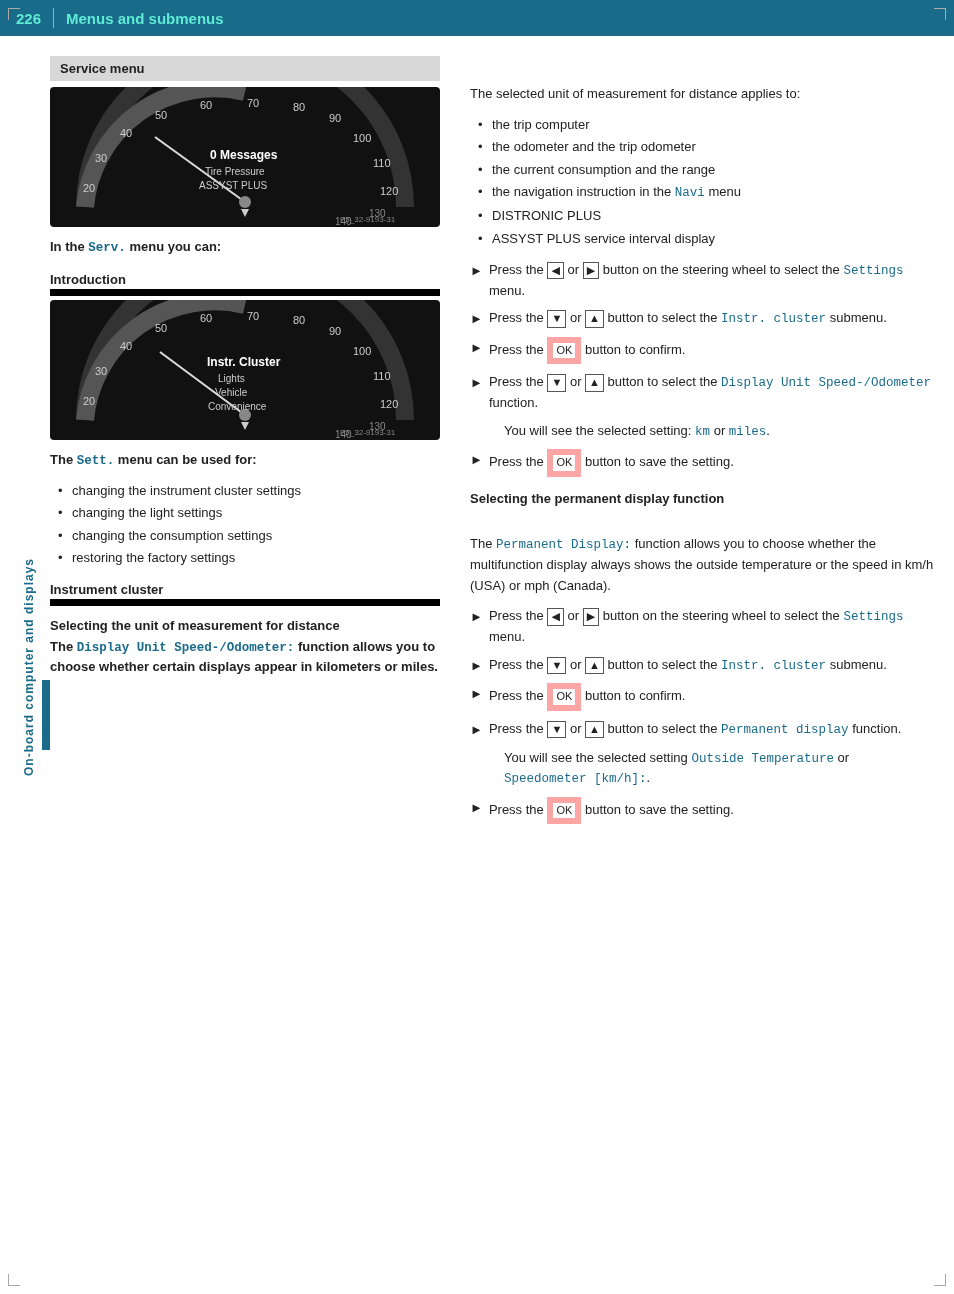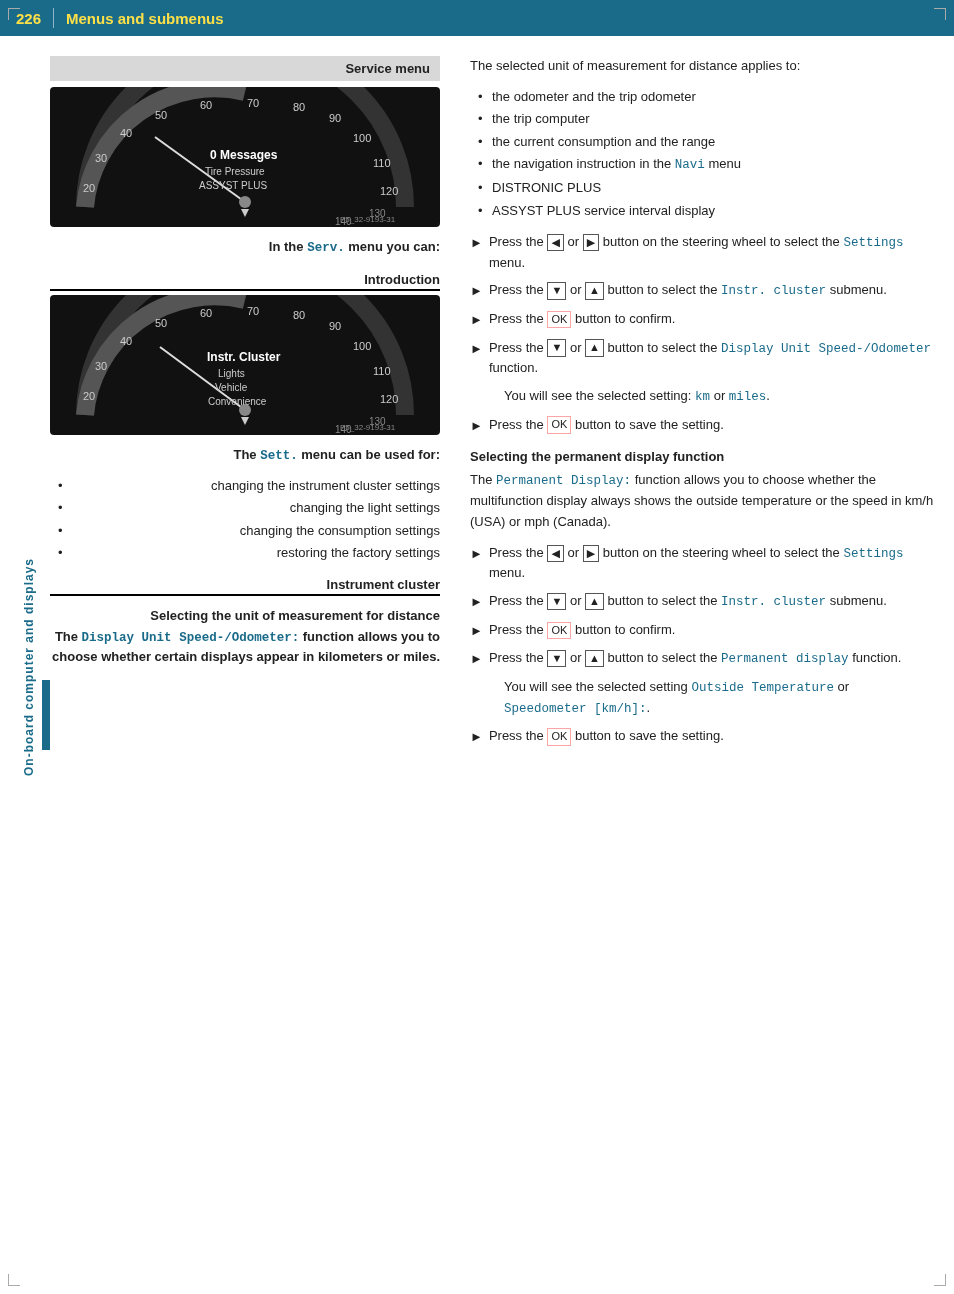--- a/index.html
+++ b/index.html
@@ -22,21 +22,21 @@
       border-style: solid;
     }
     .corner-tl { top: 8px; left: 8px; border-width: 1px 0 0 1px; }
     .corner-tr { top: 8px; right: 8px; border-width: 1px 1px 0 0; }
     .corner-bl { bottom: 8px; left: 8px; border-width: 0 0 1px 1px; }
     .corner-br { bottom: 8px; right: 8px; border-width: 0 1px 1px 0; }
 
     
     .header-bar {
       background: #1a6b8a;
-      color: #fde047;
+      color: #5eead4;
       font-size: 15px;
       font-weight: bold;
       padding: 8px 16px;
       display: flex;
       align-items: center;
       gap: 12px;
       margin-bottom: 0;
     }
     .header-page-num {
       font-weight: bold;
@@ -84,21 +84,20 @@
     .main-content {
       display: flex;
       padding: 20px 20px 20px 50px;
       gap: 20px;
     }
 
     
     .left-col {
       width: 390px;
       flex-shrink: 0;
-      text-align: right;
     }
 
     
     .right-col {
       flex: 1;
       padding-left: 10px;
     }
 
     
     .section-box {
@@ -156,21 +155,21 @@
       content: '•';
       position: absolute;
       left: 0;
     }
 
     .subsection-title {
       font-weight: bold;
       font-size: 13px;
       margin-top: 14px;
       margin-bottom: 4px;
-      border-bottom: 2px solid #000000;
+      border-bottom: 7px solid #000000;
       padding-bottom: 2px;
     }
 
     .sub-subsection-title {
       font-weight: bold;
       font-size: 13px;
       margin-top: 12px;
       margin-bottom: 4px;
     }
 
@@ -192,21 +191,21 @@
     .arrow-step-text {
       flex: 1;
     }
     .arrow-step-text code {
       font-family: 'Courier New', monospace;
       color: #1a6b8a;
       font-size: 12.5px;
     }
     .arrow-step-text .ok-box {
       display: inline-block;
-      border: 1px solid #fca5a5;
+      border: 6px solid #fca5a5;
       padding: 0 3px;
       font-size: 11px;
       font-family: Arial, sans-serif;
       color: #222;
       line-height: 1.4;
       vertical-align: middle;
     }
     .arrow-step-text .btn-arrow {
       display: inline-block;
       border: 1px solid #555;
@@ -227,20 +226,21 @@
     .step-note code {
       font-family: 'Courier New', monospace;
       color: #1a6b8a;
       font-size: 12.5px;
     }
 
     .right-intro {
       font-size: 13px;
       line-height: 1.6;
       margin-bottom: 10px;
+      margin-top: 28px;
     }
     .right-intro code {
       font-family: 'Courier New', monospace;
       color: #1a6b8a;
       font-size: 12.5px;
     }
 
     .right-bullet {
       list-style: none;
       padding-left: 8px;
@@ -383,22 +383,22 @@
     <div class="sub-subsection-title">Selecting the unit of measurement for distance</div>
     <p class="section-intro">
       The <code>Display Unit Speed-/Odometer:</code> function allows you to choose whether certain displays appear in kilometers or miles.
     </p>
   </div>
 
   <div class="right-col">
 
     <p class="right-intro">The selected unit of measurement for distance applies to:</p>
     <ul class="right-bullet">
+      <li>the trip computer</li>
       <li>the odometer and the trip odometer</li>
-      <li>the trip computer</li>
       <li>the current consumption and the range</li>
       <li>the navigation instruction in the <code>Navi</code> menu</li>
       <li>DISTRONIC PLUS</li>
       <li>ASSYST PLUS service interval display</li>
     </ul>
 
     <div class="arrow-step">
       <span class="arrow-icon">►</span>
       <span class="arrow-step-text">
         Press the <span class="btn-arrow">◀</span> or <span class="btn-arrow">▶</span> button on the steering wheel to select the <code>Settings</code> menu.

